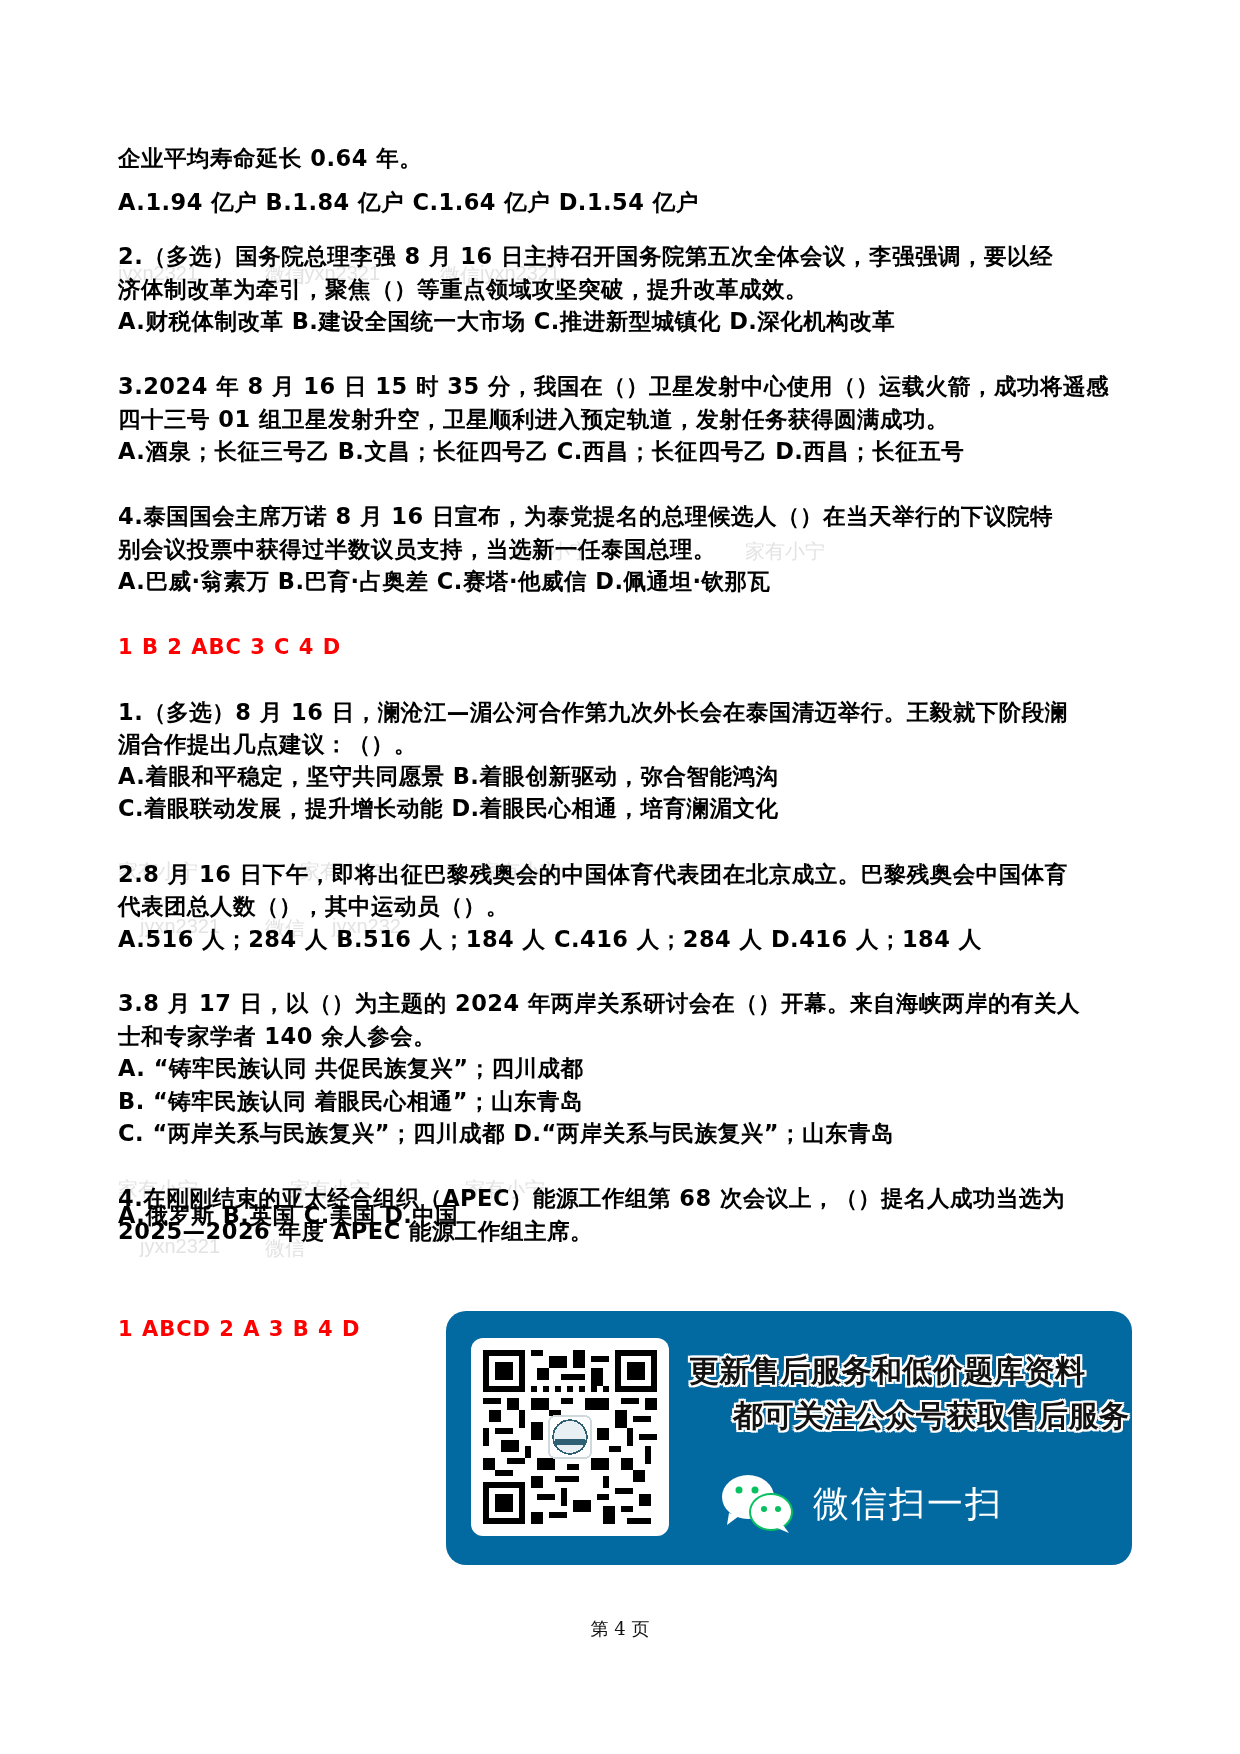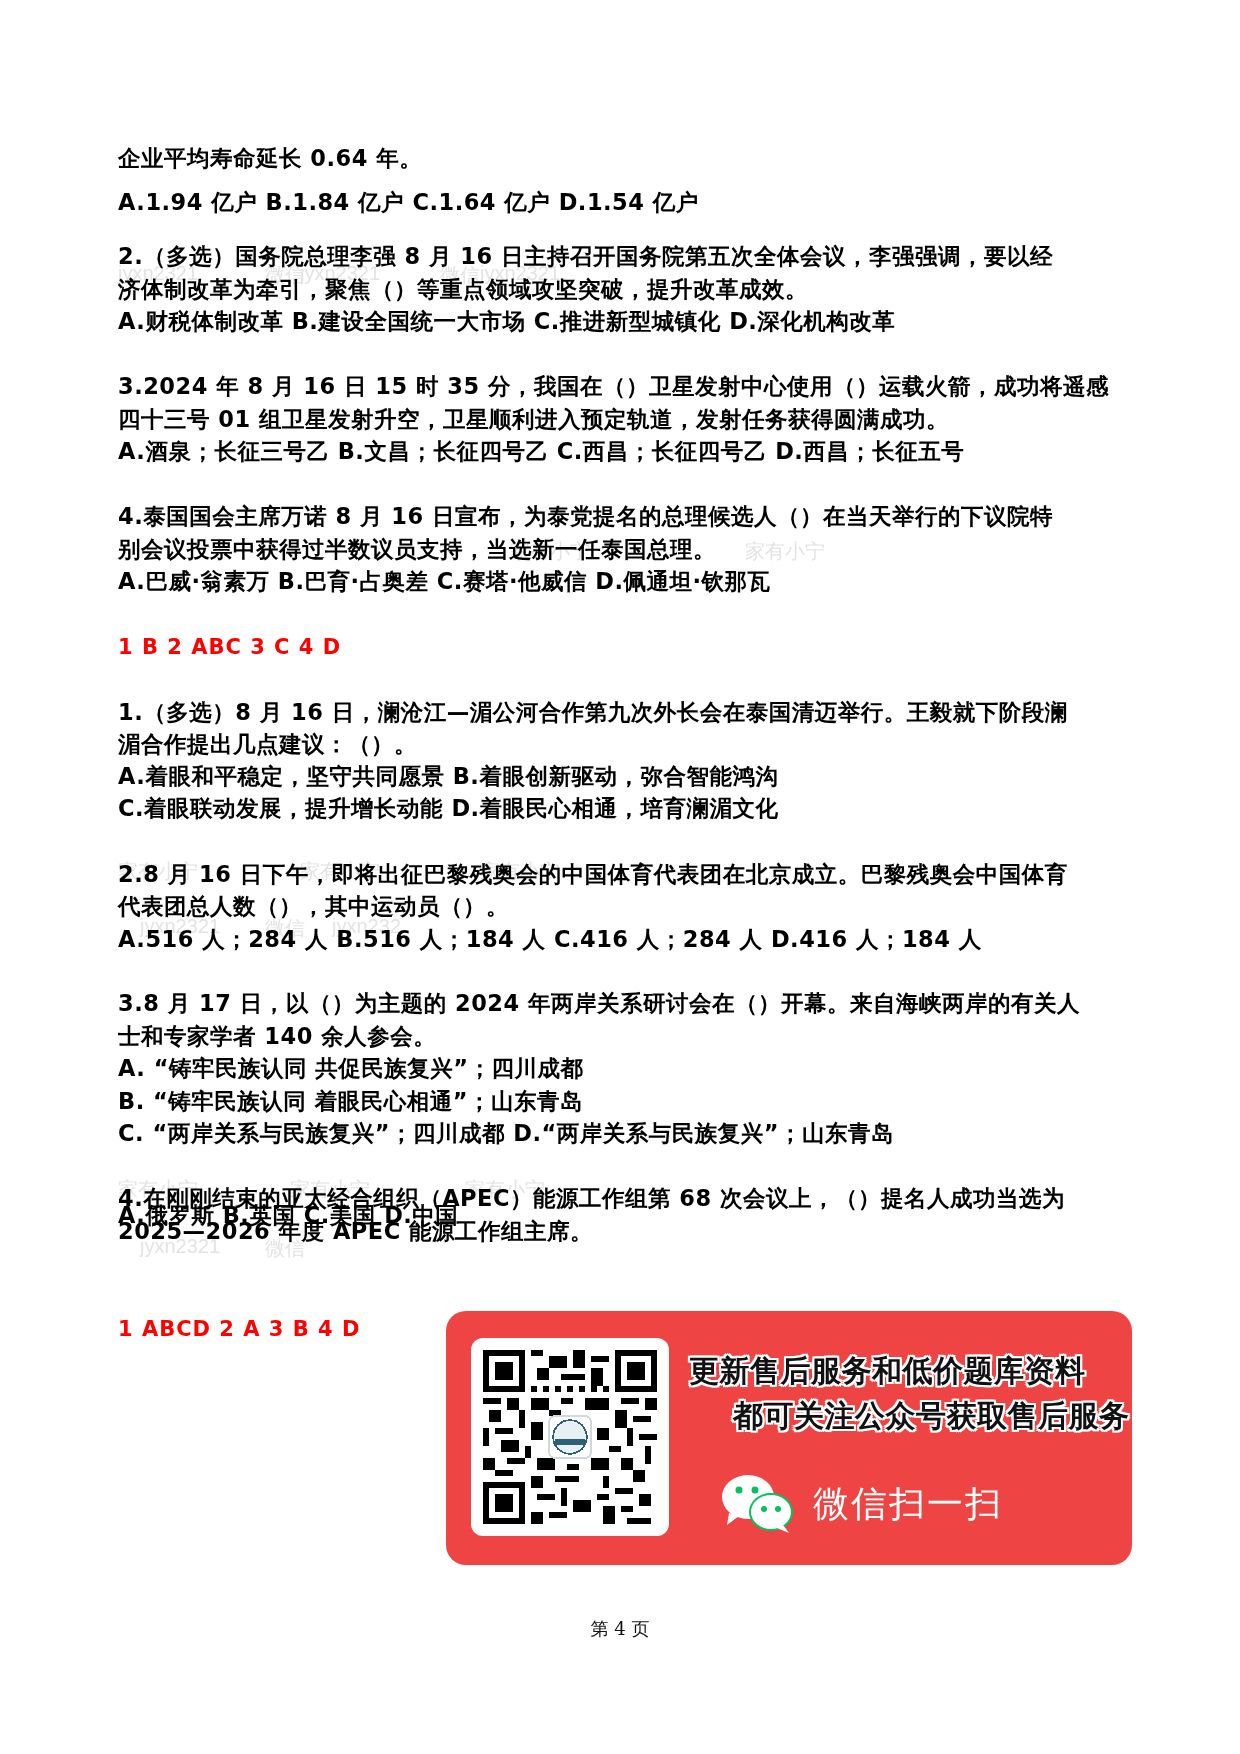--- a/index.html
+++ b/index.html
@@ -13,21 +13,21 @@
     font-size: 22.5px; font-weight: bold; line-height: 30px;
     white-space: nowrap; letter-spacing: 0.5px;
   }
   .answer { color: #ff0000; font-weight: bold; font-size: 21px; letter-spacing: 1px; }
   .watermark {
     position: absolute; color: #e3e3e3; font-size: 20px; white-space: nowrap;
     font-family: "Liberation Sans", sans-serif;
   }
   .promo {
     position: absolute; left: 446px; top: 1311px; width: 686px; height: 254px;
-    background: #ef4444; border-radius: 20px;
+    background: #0369a1; border-radius: 20px;
   }
   .qr-box {
     position: absolute; left: 25px; top: 27px; width: 198px; height: 198px;
     background: #fff; border-radius: 12px;
   }
   .qr { position: absolute; left: 12px; top: 12px; width: 174px; height: 174px; }
   .promo-text {
     position: absolute; left: 243px; font-size: 30px; font-weight: bold; color: #111;
     white-space: nowrap; letter-spacing: 0.5px;
     text-shadow: -2px -2px 0 #fff, 2px -2px 0 #fff, -2px 2px 0 #fff, 2px 2px 0 #fff,

